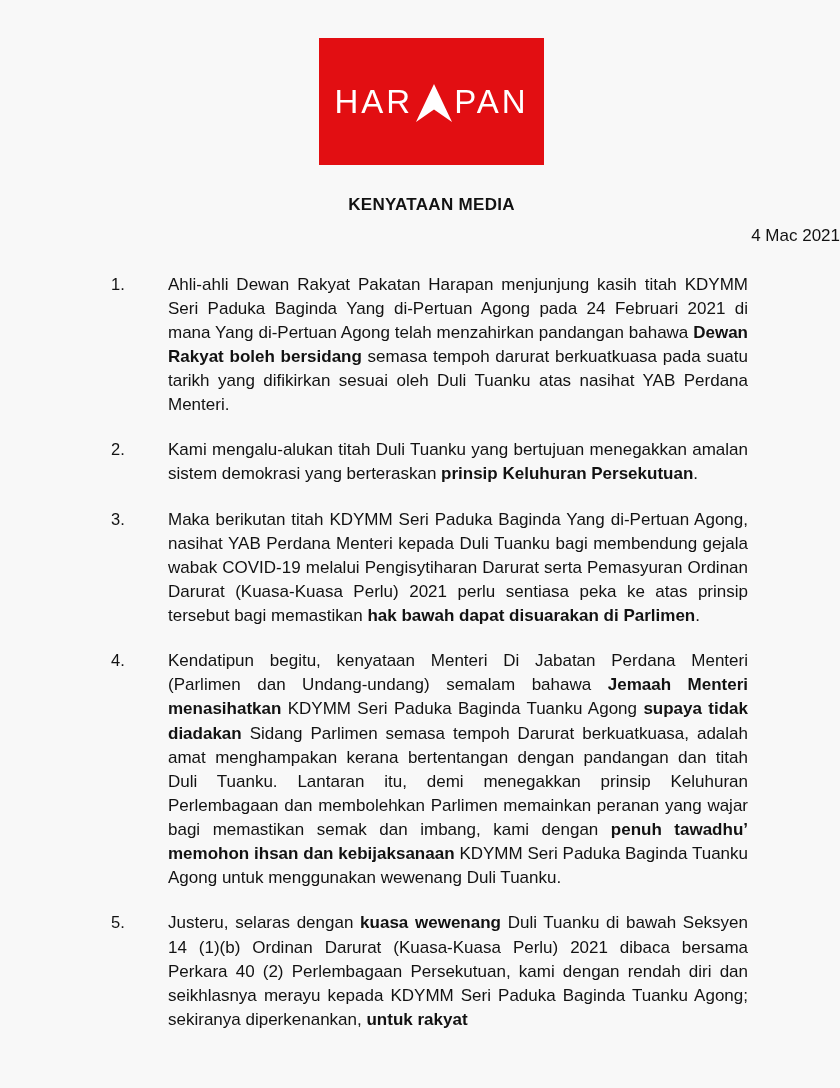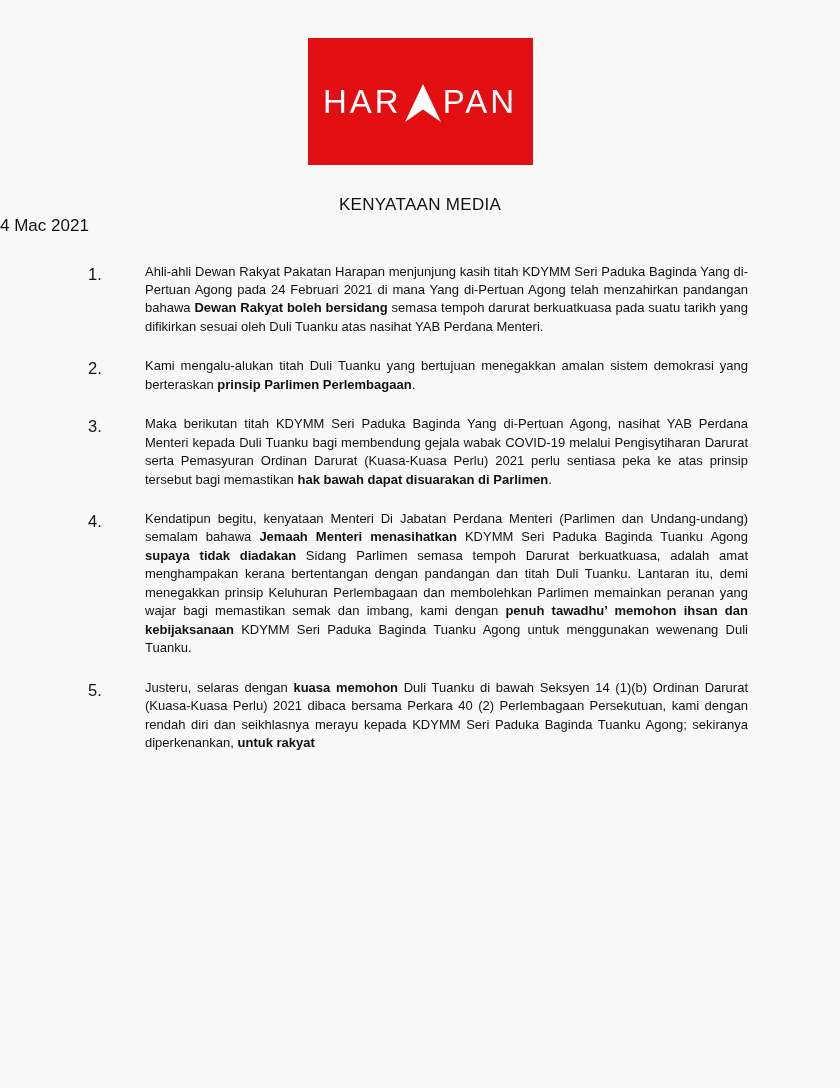--- a/index.html
+++ b/index.html
@@ -16,20 +16,21 @@
     overflow: hidden;
     position: relative;
     -webkit-font-smoothing: antialiased;
   }
 
   .page {
     width: 840px;
     height: 1088px;
     box-sizing: border-box;
     position: relative;
+    padding-left: 23px;
   }
 
   
   .logo-wrap {
     width: 100%;
     padding-top: 38px;
     display: flex;
     justify-content: center;
   }
   .logo-box {
@@ -72,30 +73,30 @@
   .logo-arrow svg {
     display: block;
     width: 100%;
     height: 100%;
   }
 
   
   .doc-heading {
     text-align: center;
     font-size: 17px;
-    font-weight: normal;
+    font-weight: bold;
     letter-spacing: 0.3px;
     margin-top: 29px;
     line-height: 1.25;
   }
   .doc-date {
-    text-align: left;
+    text-align: right;
     font-size: 17px;
     font-weight: 400;
-    margin-top: 0;
+    margin-top: 10px;
     line-height: 1.25;
   }
 
   
   .body-wrap {
     margin-top: 26px;
     padding-left: 88px;
     padding-right: 92px;
   }
   .clause {
@@ -108,21 +109,21 @@
   }
   .clause-num {
     flex: 0 0 57px;
     font-size: 16.5px;
     line-height: 1.42;
     text-align: left;
     padding-top: 0;
   }
   .clause-text {
     flex: 1 1 auto;
-    font-size: 13px;
+    font-size: 17px;
     line-height: 1.42;
     text-align: justify;
     text-justify: inter-word;
     hyphens: none;
   }
   .clause-text b {
     font-weight: bold;
   }
 </style>
 </head>
@@ -151,32 +152,32 @@
 
   <div class="body-wrap">
 
     <div class="clause">
       <div class="clause-num">1.</div>
       <div class="clause-text">Ahli-ahli Dewan Rakyat Pakatan Harapan menjunjung kasih titah KDYMM Seri Paduka Baginda Yang di-Pertuan Agong pada 24 Februari 2021 di mana Yang di-Pertuan Agong telah menzahirkan pandangan bahawa <b>Dewan Rakyat boleh bersidang</b> semasa tempoh darurat berkuatkuasa pada suatu tarikh yang difikirkan sesuai oleh Duli Tuanku atas nasihat YAB Perdana Menteri.</div>
     </div>
 
     <div class="clause">
       <div class="clause-num">2.</div>
-      <div class="clause-text">Kami mengalu-alukan titah Duli Tuanku yang bertujuan menegakkan amalan sistem demokrasi yang berteraskan <b>prinsip Parlimen Perlembagaan</b>.</div>
+      <div class="clause-text">Kami mengalu-alukan titah Duli Tuanku yang bertujuan menegakkan amalan sistem demokrasi yang berteraskan <b>prinsip Keluhuran Persekutuan</b>.</div>
     </div>
 
     <div class="clause">
       <div class="clause-num">3.</div>
       <div class="clause-text">Maka berikutan titah KDYMM Seri Paduka Baginda Yang di-Pertuan Agong, nasihat YAB Perdana Menteri kepada Duli Tuanku bagi membendung gejala wabak COVID-19 melalui Pengisytiharan Darurat serta Pemasyuran Ordinan Darurat (Kuasa-Kuasa Perlu) 2021 perlu sentiasa peka ke atas prinsip tersebut bagi memastikan <b>hak bawah dapat disuarakan di Parlimen</b>.</div>
     </div>
 
     <div class="clause">
       <div class="clause-num">4.</div>
       <div class="clause-text">Kendatipun begitu, kenyataan Menteri Di Jabatan Perdana Menteri (Parlimen dan Undang-undang) semalam bahawa <b>Jemaah Menteri menasihatkan</b> KDYMM Seri Paduka Baginda Tuanku Agong <b>supaya tidak diadakan</b> Sidang Parlimen semasa tempoh Darurat berkuatkuasa, adalah amat menghampakan kerana bertentangan dengan pandangan dan titah Duli Tuanku. Lantaran itu, demi menegakkan prinsip Keluhuran Perlembagaan dan membolehkan Parlimen memainkan peranan yang wajar bagi memastikan semak dan imbang, kami dengan <b>penuh tawadhu’ memohon ihsan dan kebijaksanaan</b> KDYMM Seri Paduka Baginda Tuanku Agong untuk menggunakan wewenang Duli Tuanku.</div>
     </div>
 
     <div class="clause">
       <div class="clause-num">5.</div>
-      <div class="clause-text">Justeru, selaras dengan <b>kuasa memohon</b> Duli Tuanku di bawah Seksyen 14 (1)(b) Ordinan Darurat (Kuasa-Kuasa Perlu) 2021 dibaca bersama Perkara 40 (2) Perlembagaan Persekutuan, kami dengan rendah diri dan seikhlasnya merayu kepada KDYMM Seri Paduka Baginda Tuanku Agong; sekiranya diperkenankan, <b>untuk rakyat</b></div>
+      <div class="clause-text">Justeru, selaras dengan <b>kuasa wewenang</b> Duli Tuanku di bawah Seksyen 14 (1)(b) Ordinan Darurat (Kuasa-Kuasa Perlu) 2021 dibaca bersama Perkara 40 (2) Perlembagaan Persekutuan, kami dengan rendah diri dan seikhlasnya merayu kepada KDYMM Seri Paduka Baginda Tuanku Agong; sekiranya diperkenankan, <b>untuk rakyat</b></div>
     </div>
 
   </div>
 </div>
 
 </body></html>

